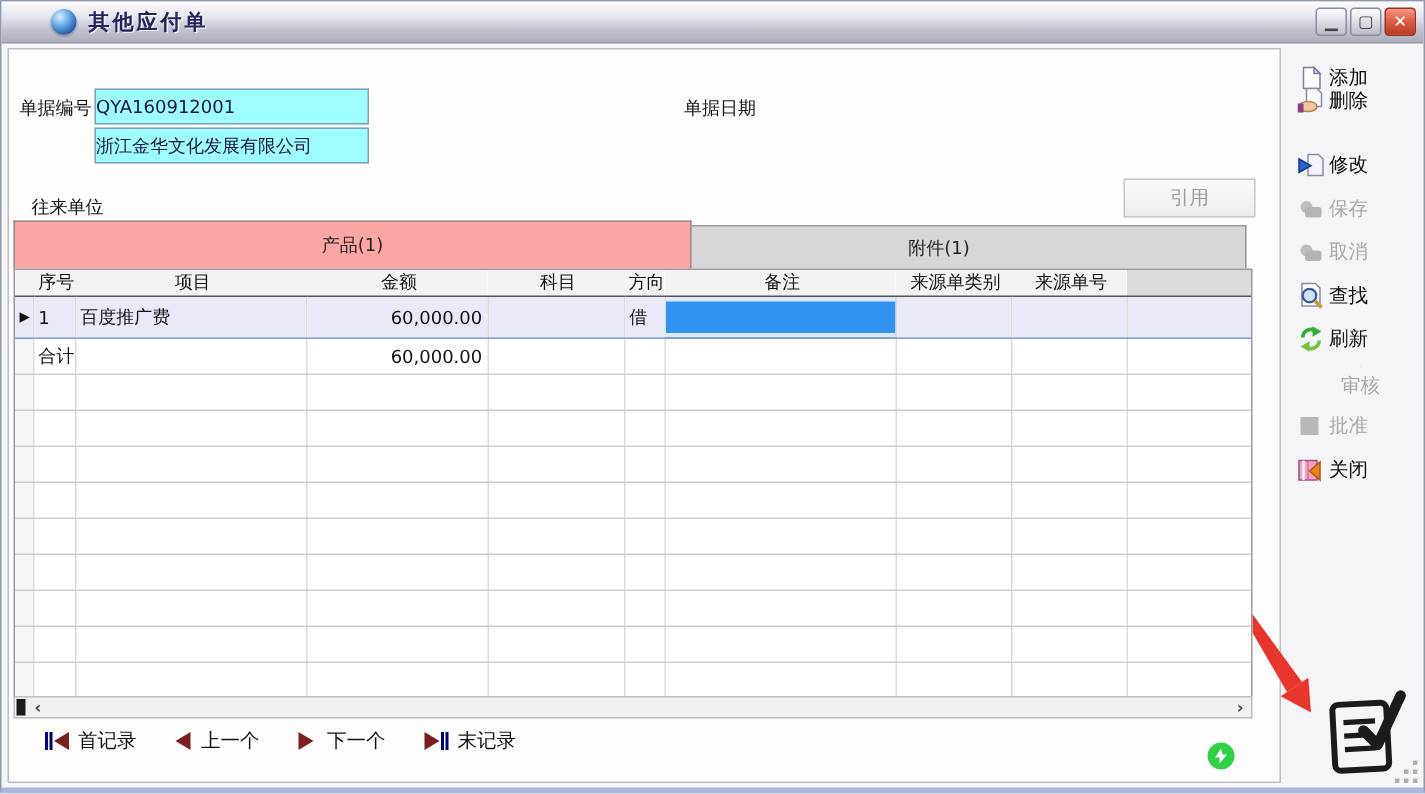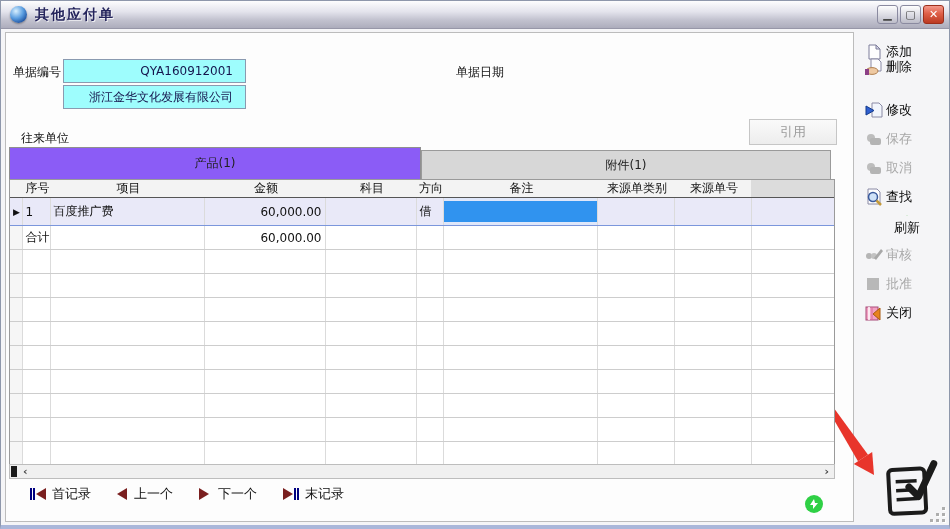--- a/index.html
+++ b/index.html
@@ -5,21 +5,21 @@
   * { margin:0; padding:0; box-sizing:border-box; }
   html,body { background:#e8e8e8; font-family:"DejaVu Sans","Liberation Sans",sans-serif; }
   .window {
     position:relative; width:950px; height:529px; background:#f5f5f7;
     border:1px solid #8e97ab; border-bottom:4px solid #aab7da; overflow:hidden;
   }
   
   .titlebar {
     position:absolute; left:0; top:0; width:100%; height:28px;
     background:linear-gradient(#fdfdfe, #e3e3ec 40%, #c2c2cf 70%, #adadbc);
-    border-bottom:1px solid #9797a8; display:flex; align-items:center;
+    border-bottom:1px solid #9797a8; display:flex; align-items:center;padding-left:24px;
   }
   .title-icon {
     width:17px; height:17px; border-radius:50%; margin:0 8px 0 9px;
     background:radial-gradient(circle at 35% 30%, #d8f0ff, #5a9de0 45%, #1c4e9c 80%, #123566);
     box-shadow:0 1px 2px rgba(0,0,0,.35);
   }
   .title-text {
     font-size:14px; font-weight:bold; color:#24245c; letter-spacing:2px;
     text-shadow:1px 1px 0 rgba(255,255,255,.75);
   }
@@ -34,32 +34,32 @@
     border-color:#9c2f1c; color:#fff; font-weight:bold;
   }
   
   .panel {
     position:absolute; left:4px; top:31px; width:849px; height:490px;
     background:#fdfdfd; border:1px solid #bcbcbc;
   }
   .flabel { position:absolute; font-size:12px; color:#111; }
   .field {
     position:absolute; height:24px; background:#9efdfd; border:1px solid #8a9ab0;
-    font-size:12px; color:#15154d; padding:0 12px; font-family:inherit;text-align:right;
+    font-size:12px; color:#15154d; padding:0 0; font-family:inherit;
   }
   .quote-btn {
     position:absolute; left:748px; top:118px; width:88px; height:26px;
     background:linear-gradient(#fafafa,#ededed); border:1px solid #c6c6c6;
     color:#9b9b9b; font-size:13px; font-family:inherit; cursor:default;
   }
   
   .tab { position:absolute; text-align:center; font-size:12px; color:#222; }
   .tab.active {
-    left:8px; top:146px; width:412px; height:33px; line-height:30px;
-    background:#8b5cf6; border:1px solid #8f8f8f; border-bottom:none; z-index:3;
+    left:8px; top:146px; width:452px; height:33px; line-height:30px;
+    background:#fca5a5; border:1px solid #8f8f8f; border-bottom:none; z-index:3;
   }
   .tab.inactive {
     left:420px; top:149px; width:410px; height:30px; line-height:28px;
     background:#d7d7d7; border:1px solid #9a9a9a; border-bottom:none; z-index:2;
   }
   
   .grid-wrap {
     position:absolute; left:8px; top:178px; width:826px; height:286px;
     overflow:hidden; border:1px solid #9a9a9a; background:#fff; z-index:3;
   }
@@ -372,30 +372,30 @@
       <span>取消</span>
   </div>
   <div class="sb-btn" style="top:185px;">
     <svg width="18" height="18" viewBox="0 0 18 18">
       <path d="M3,1 h9 l3,3 v12 h-12 z" fill="#fdfdfe" stroke="#8a8aa5"></path>
       <circle cx="8" cy="9" r="4.5" fill="#cfe2f8" stroke="#3a5a9c" stroke-width="1.5"></circle>
       <line x1="11.5" y1="12.5" x2="16" y2="17" stroke="#c49a3a" stroke-width="2.5"></line>
     </svg>
       <span>查找</span>
   </div>
-  <div class="sb-btn" style="top:214px;flex-direction:column;">
+  <div class="sb-btn" style="top:214px;">
     <svg width="18" height="18" viewBox="0 0 18 18">
       <path d="M3.5,8 A5.5,5.5 0 0 1 12,3.5" fill="none" stroke="#2fae3a" stroke-width="2.4"></path>
       <polygon points="10,0.5 16,4 10,7.5" fill="#2fae3a"></polygon>
       <path d="M14.5,10 A5.5,5.5 0 0 1 6,14.5" fill="none" stroke="#74c33c" stroke-width="2.4"></path>
       <polygon points="8,10.5 2,14 8,17.5" fill="#74c33c"></polygon>
     </svg>
       <span>刷新</span>
   </div>
-  <div class="sb-btn disabled" style="top:243px;">
+  <div class="sb-btn disabled" style="top:243px;flex-direction:column;">
     <svg width="18" height="18" viewBox="0 0 18 18">
       <circle cx="4" cy="10" r="3" fill="#b5b5b5"></circle>
         <circle cx="9" cy="10" r="3" fill="#c2c2c2"></circle>
       <polygon points="9,12 16,3 18,5 11,14" fill="#a8a8a8"></polygon>
     </svg>
       <span>审核</span>
   </div>
   <div class="sb-btn disabled" style="top:272px;">
     <svg width="18" height="18" viewBox="0 0 18 18">
       <rect x="2" y="3" width="12" height="12" fill="#b8b8b8"></rect>

